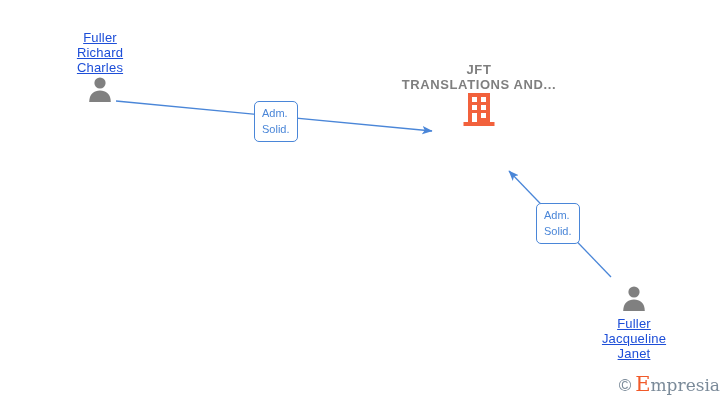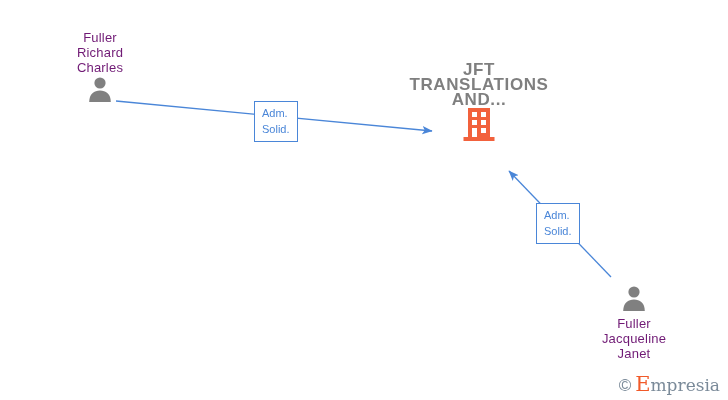--- a/index.html
+++ b/index.html
@@ -27,54 +27,55 @@
   .node {
     position: absolute;
     text-align: center;
   }
 
   
   .person-node {
     width: 160px;
   }
   .person-label {
-    color: #701a75;
+    color: #1d4ed8;
     font-size: 13px;
     line-height: 15px;
     white-space: pre-line;
     letter-spacing: 0.2px;
+    text-decoration: underline;
   }
   .person-icon {
     display: block;
     margin: 0 auto;
   }
 
   
   .company-node {
     width: 190px;
   }
   .company-label {
     color: #7f7f7f;
-    font-size: 17px;
+    font-size: 13px;
     font-weight: bold;
     line-height: 15px;
     white-space: pre-line;
     letter-spacing: 0.6px;
   }
   .company-icon {
     display: block;
     margin: 0 auto;
   }
 
   
   .edge-label {
     position: absolute;
     box-sizing: border-box;
     border: 1px solid #4a86d8;
-    border-radius: 0;
+    border-radius: 5px;
     background: #ffffff;
     color: #4a86d8;
     font-size: 11px;
     line-height: 16px;
     padding: 3px 7px 4px 7px;
     text-align: left;
     white-space: pre-line;
   }
 
   

